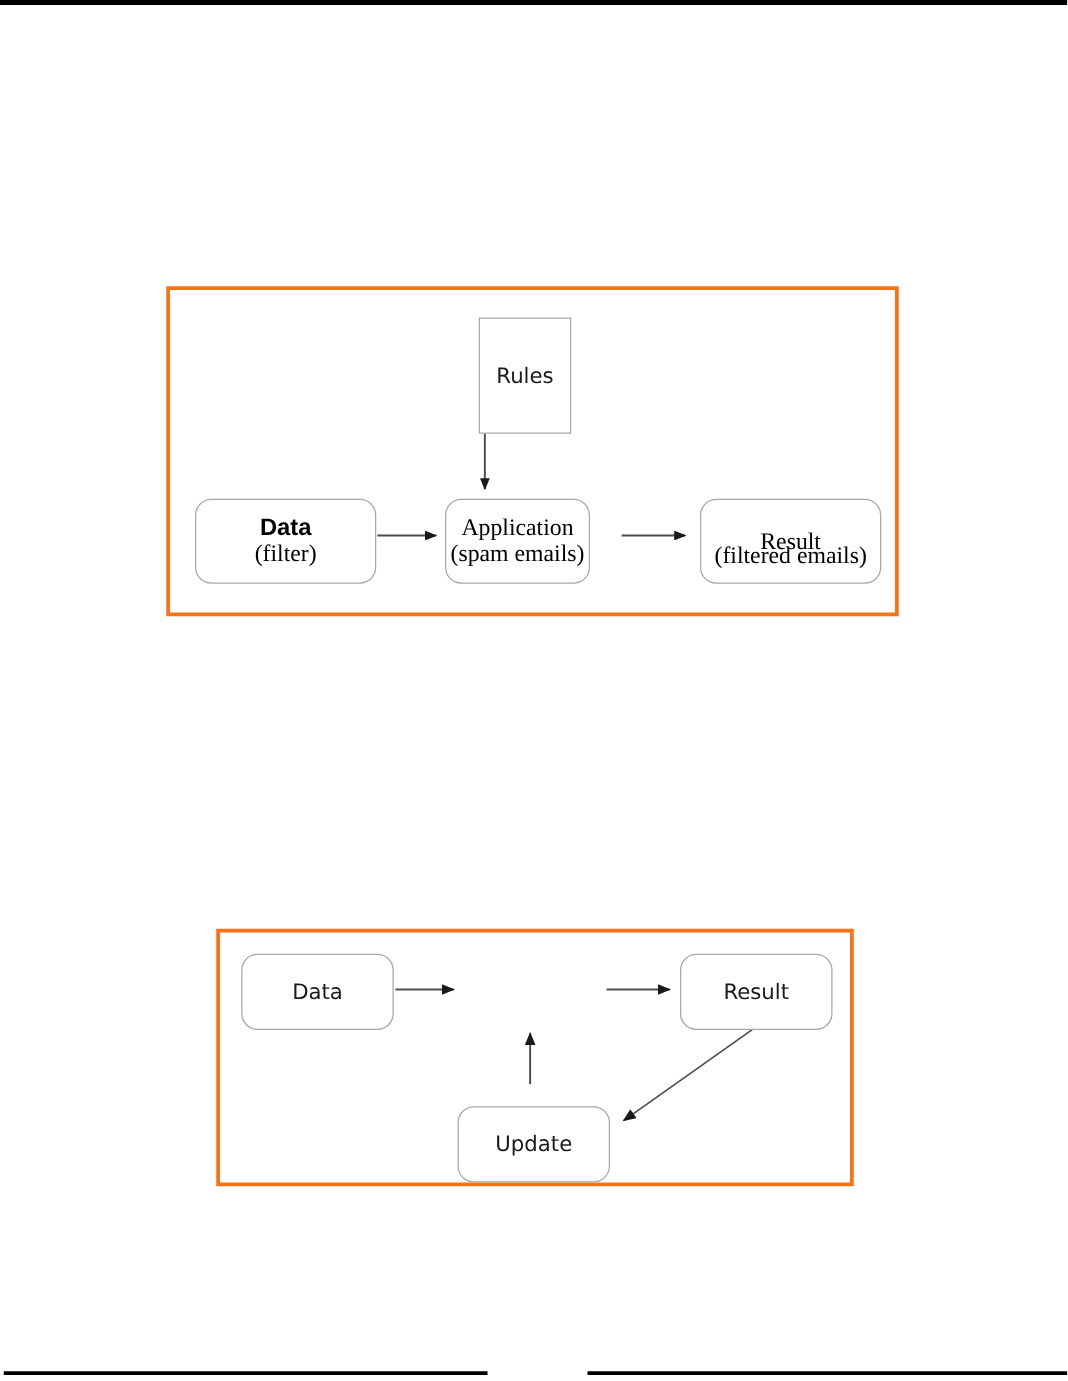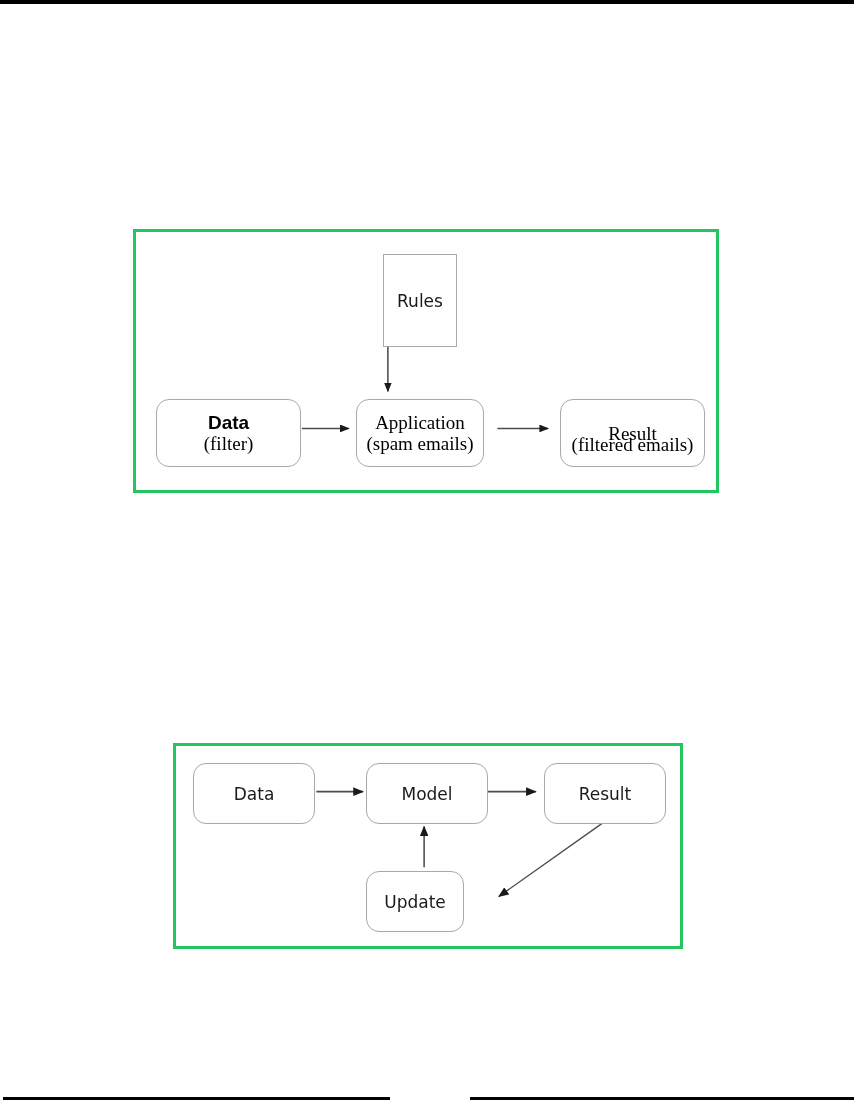--- a/index.html
+++ b/index.html
@@ -25,21 +25,21 @@
     top: 0;
     width: 854px;
     height: 4px;
     background: #000000;
   }
 
   
   .figure-frame {
     position: absolute;
     background: #ffffff;
-    border: 3px solid #22c55e;
+    border: 3px solid #f97316;
     box-sizing: border-box;
   }
   #figure-1 {
     left: 133px;
     top: 229px;
     width: 586px;
     height: 264px;
   }
   #figure-2 {
     left: 173px;
@@ -147,21 +147,21 @@
 
     <div class="node square" style="left:247px; top:22px; width:74px; height:93px;">
       <span class="line-sans">Rules</span>
     </div>
 
     <div class="node rounded" style="left:20px; top:167px; width:145px; height:68px;">
       <span class="line-serif-bold">Data</span>
       <span class="line-serif">(filter)</span>
     </div>
 
-    <div class="node rounded" style="left:220px; top:167px; width:128px; height:68px;">
+    <div class="node rounded" style="left:220px; top:167px; width:116px; height:68px;">
       <span class="line-serif">Application</span>
       <span class="line-serif">(spam emails)</span>
     </div>
 
     <div class="node rounded" style="left:424px; top:167px; width:145px; height:68px;">
       <span class="line-serif">Result</span>
       <span class="overflow">
         <span class="line-serif">(filtered emails)</span>
       </span>
     </div>
@@ -183,29 +183,26 @@
 
       <line x1="251" y1="125" x2="251" y2="83" stroke="#4d4d4d" stroke-width="1.6" marker-end="url(#ah2)"></line>
 
       <line x1="434" y1="80" x2="328" y2="155" stroke="#4d4d4d" stroke-width="1.4" marker-end="url(#ah2)"></line>
     </svg>
 
     <div class="node rounded" style="left:17px; top:17px; width:122px; height:61px;">
       <span class="line-sans">Data</span>
     </div>
 
-    <div class="node rounded" style="left:190px; top:17px; width:122px; height:61px;">
-      <span class="line-sans">Model</span>
-    </div>
 
     <div class="node rounded" style="left:368px; top:17px; width:122px; height:61px;">
       <span class="line-sans">Result</span>
     </div>
 
-    <div class="node rounded" style="left:190px; top:125px; width:98px; height:61px;text-align:right;">
+    <div class="node rounded" style="left:190px; top:139px; width:122px; height:61px;text-align:right;">
       <span class="line-sans">Update</span>
     </div>
 
   </div>
 
   <div class="footer-rule" id="footer-rule-left"></div>
   <div class="footer-rule" id="footer-rule-right"></div>
 
 </div>
 

